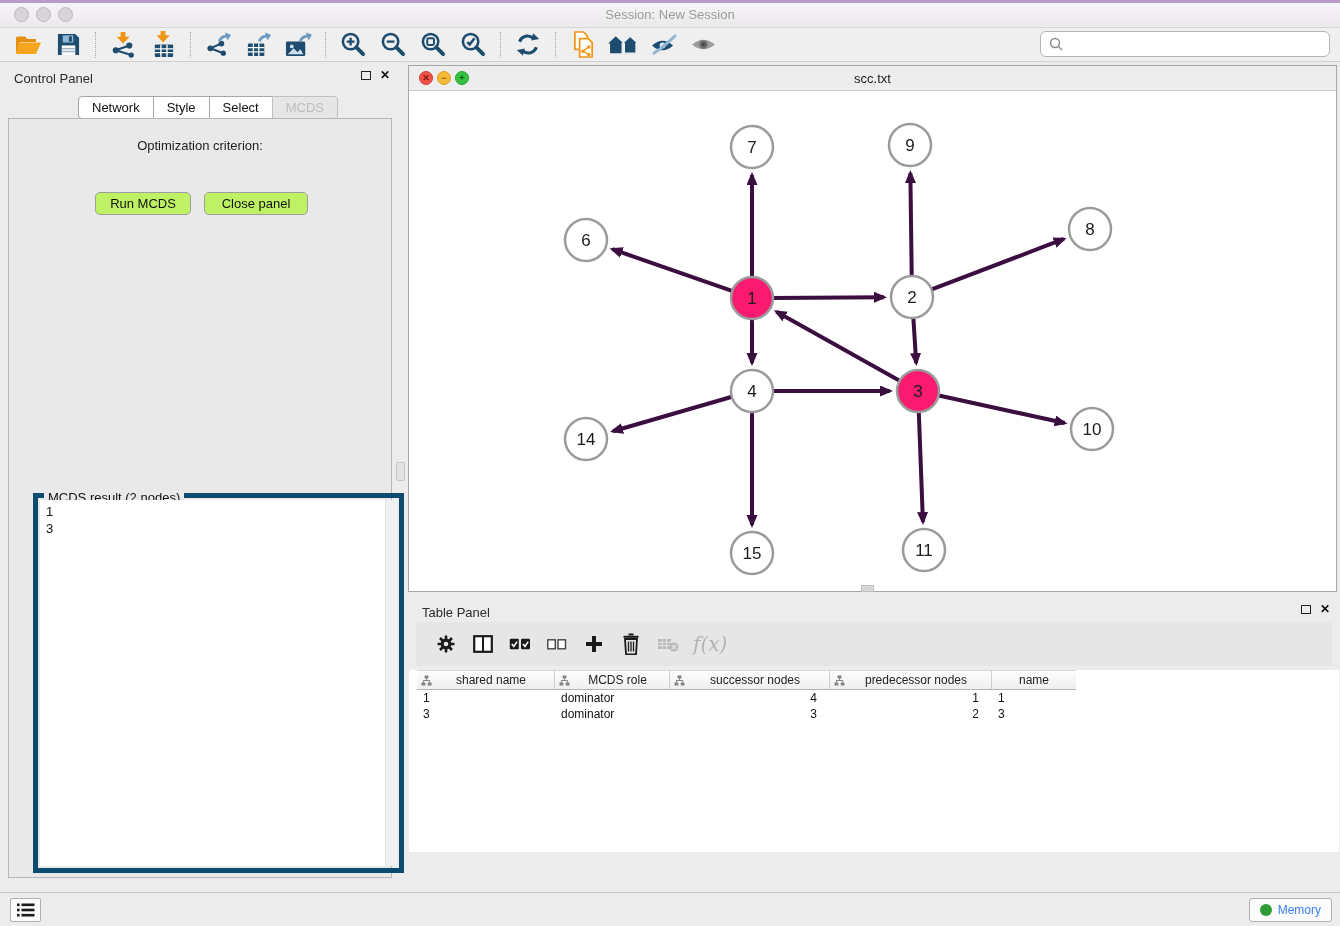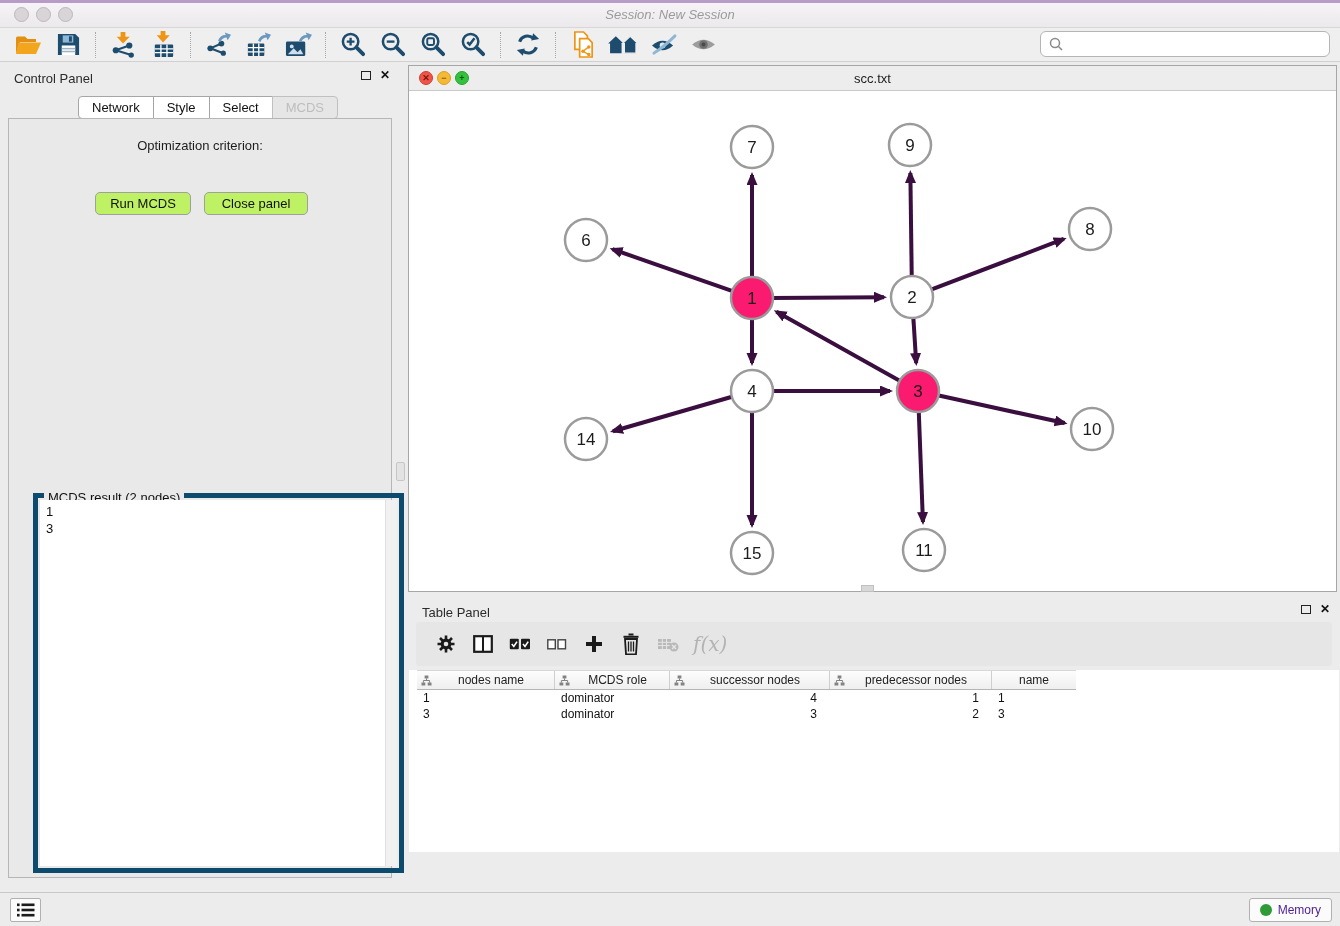--- a/index.html
+++ b/index.html
@@ -2,21 +2,21 @@
 <html><head>
 <meta charset="utf-8">
 <style>
   * { margin:0; padding:0; box-sizing:border-box; }
   html,body { width:1340px; height:926px; }
   body { font-family:"Liberation Sans", sans-serif; background:#ececec; position:relative; overflow:hidden; }
   .app { position:absolute; inset:0; width:1340px; height:926px; background:#ececec; }
 
   
   .titlebar { position:absolute; left:0; top:0; width:1340px; height:28px;
-    background:linear-gradient(#f7f5f7,#ebe9eb); border-bottom:1px solid #d8d6d8;font-style:italic; }
+    background:linear-gradient(#f7f5f7,#ebe9eb); border-bottom:1px solid #d8d6d8; }
   .titlebar .topline { position:absolute; left:0; top:0; width:100%; height:3px; background:#b79cc8; }
   .tl-dots { position:absolute; left:14px; top:7px; display:flex; gap:7px; }
   .tl-dot { width:15px; height:15px; border-radius:50%; background:#d8d4d8; border:1px solid #bcb8bc; }
   .win-title { position:absolute; left:0; right:0; top:7px; text-align:center; font-size:13px; color:#9b9b9b; }
 
   
   .toolbar { position:absolute; left:0; top:28px; width:1340px; height:34px; background:#efefef;
     border-bottom:1px solid #d0d0d0; display:flex; align-items:center; padding-left:8px; }
   .tbtn { width:40px; height:32px; background:none; border:none; display:flex; align-items:center;
     justify-content:center; cursor:pointer; flex:0 0 auto; }
@@ -102,21 +102,21 @@
   .td.right { text-align:right; padding-right:13px; }
   .col-0 { width:138px; } .col-1 { width:115px; } .col-2 { width:160px; } .col-3 { width:162px; } .col-4 { width:84px; border-right:none; }
   .tp-tabs { position:absolute; left:0; right:0; top:266px; display:flex; justify-content:center; }
 
   
   .statusbar { position:absolute; left:0; top:892px; width:1340px; height:34px; background:#ececec;
     border-top:1px solid #c9c9c9; }
   .sb-list-btn { position:absolute; left:10px; top:5px; width:31px; height:24px; background:#fbfbfb;
     border:1px solid #b0b0b0; border-radius:2px; display:flex; align-items:center; justify-content:center; cursor:pointer; }
   .memory-btn { position:absolute; right:8px; top:5px; height:24px; background:#fbfbfb; border:1px solid #b0b0b0;
-    border-radius:3px; display:flex; align-items:center; gap:6px; padding:0 10px; font-size:12px; color:#4c1d95; cursor:pointer; }
+    border-radius:3px; display:flex; align-items:center; gap:6px; padding:0 10px; font-size:12px; color:#3b82f6; cursor:pointer; }
   .mem-dot { width:12px; height:12px; border-radius:50%; background:#2e9b37; }
 </style>
 </head>
 <body>
 
 <div class="app">
 
   <div class="titlebar">
     <div class="topline"></div>
     <div class="tl-dots">
@@ -426,21 +426,21 @@
     <div class="tbl-white">
       <div class="tbl">
         <div class="tbl-head" id="tbl-head">
             <div class="th col-0">
   <svg width="11" height="11" viewBox="0 0 11 11">
     <rect x="3.6" y="0.5" width="3.8" height="3" fill="#828282"></rect>
     <rect x="0.5" y="7.5" width="3.8" height="3" fill="#828282"></rect>
     <rect x="6.7" y="7.5" width="3.8" height="3" fill="#828282"></rect>
     <path d="M5.5 3.5 V5.5 M2.4 7.5 V5.5 H8.6 V7.5" stroke="#828282" stroke-width="1" fill="none"></path>
   </svg>
-<span class="th-label">nodes name</span>
+<span class="th-label">shared name</span>
             </div>
             <div class="th col-1">
   <svg width="11" height="11" viewBox="0 0 11 11">
     <rect x="3.6" y="0.5" width="3.8" height="3" fill="#828282"></rect>
     <rect x="0.5" y="7.5" width="3.8" height="3" fill="#828282"></rect>
     <rect x="6.7" y="7.5" width="3.8" height="3" fill="#828282"></rect>
     <path d="M5.5 3.5 V5.5 M2.4 7.5 V5.5 H8.6 V7.5" stroke="#828282" stroke-width="1" fill="none"></path>
   </svg>
 <span class="th-label">MCDS role</span>
             </div>

